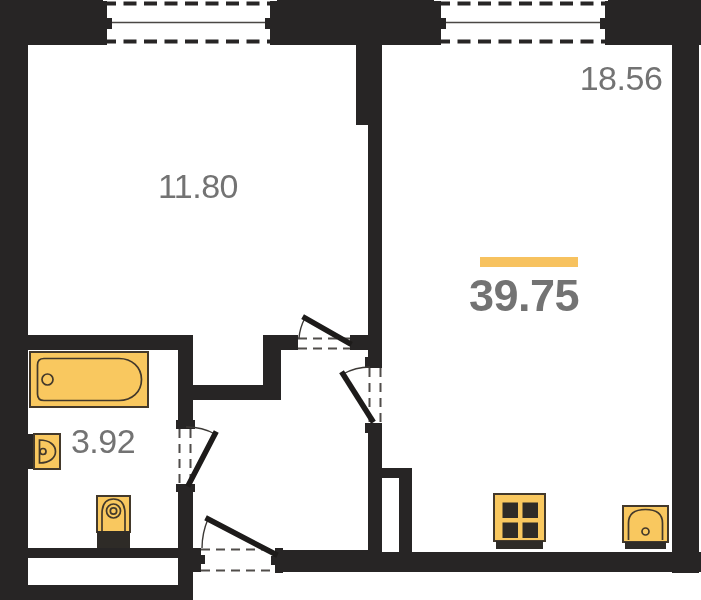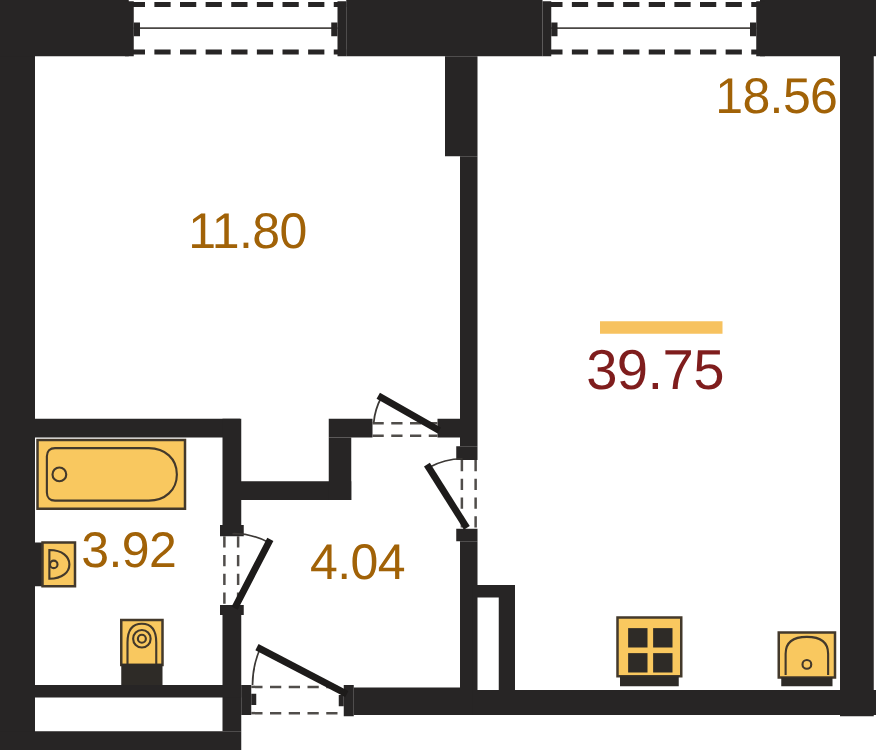--- a/index.html
+++ b/index.html
@@ -17,23 +17,23 @@
   .ddash{stroke:#504d4a;stroke-width:2;stroke-dasharray:9 6;}
   .arc{stroke:#3c3936;stroke-width:1.4;fill:none;}
   .leaf{stroke:#1d1b1a;stroke-width:5.5;stroke-linecap:square;}
   
   .fx{fill:var(--fixture);stroke:var(--fixture_outline);stroke-width:2;}
   .fxline{fill:none;stroke:var(--fixture_outline);stroke-width:1.7;}
   .dark{fill:#2e2b27;}
   
   .lbl{
     position:absolute;transform:translate(-50%,-50%);
-    font-size:40px;color:#a16207;white-space:nowrap;letter-spacing:-0.5px;
+    font-size:34px;color:#737373;white-space:nowrap;letter-spacing:-0.5px;
   }
-  .total{font-size:45px;font-weight:400;color:#7f1d1d;}
+  .total{font-size:45px;font-weight:700;color:#737373;}
   .bar{position:absolute;width:98px;height:10px;background:var(--accent);}
 </style>
 </head>
 <body>
 
 <div class="plan">
 
 <svg width="701" height="600" viewBox="0 0 701 600">
 
   <g>
@@ -146,17 +146,16 @@
     <rect class="fx" x="623" y="506" width="45" height="36"></rect>
     <path class="fxline" d="M 628.5 540 V 523 C 628.5 513 636 509.5 645.5 509.5 C 655 509.5 662.5 513 662.5 523 V 540"></path>
     <circle class="fxline" cx="645.5" cy="531.5" r="3.5"></circle>
     <rect class="dark" x="625" y="542" width="41" height="7"></rect>
   </g>
 </svg>
 
   <div class="lbl" style="left:198px;top:186px">11.80</div>
   <div class="lbl" style="left:621px;top:78px">18.56</div>
   <div class="lbl" style="left:103px;top:441px">3.92</div>
-  <div class="lbl" style="left:286px;top:451px">4.04</div>
 
   <div class="bar" style="left:480px;top:257px"></div>
   <div class="lbl total" style="left:524px;top:296px">39.75</div>
 </div>
 
 </body></html>

